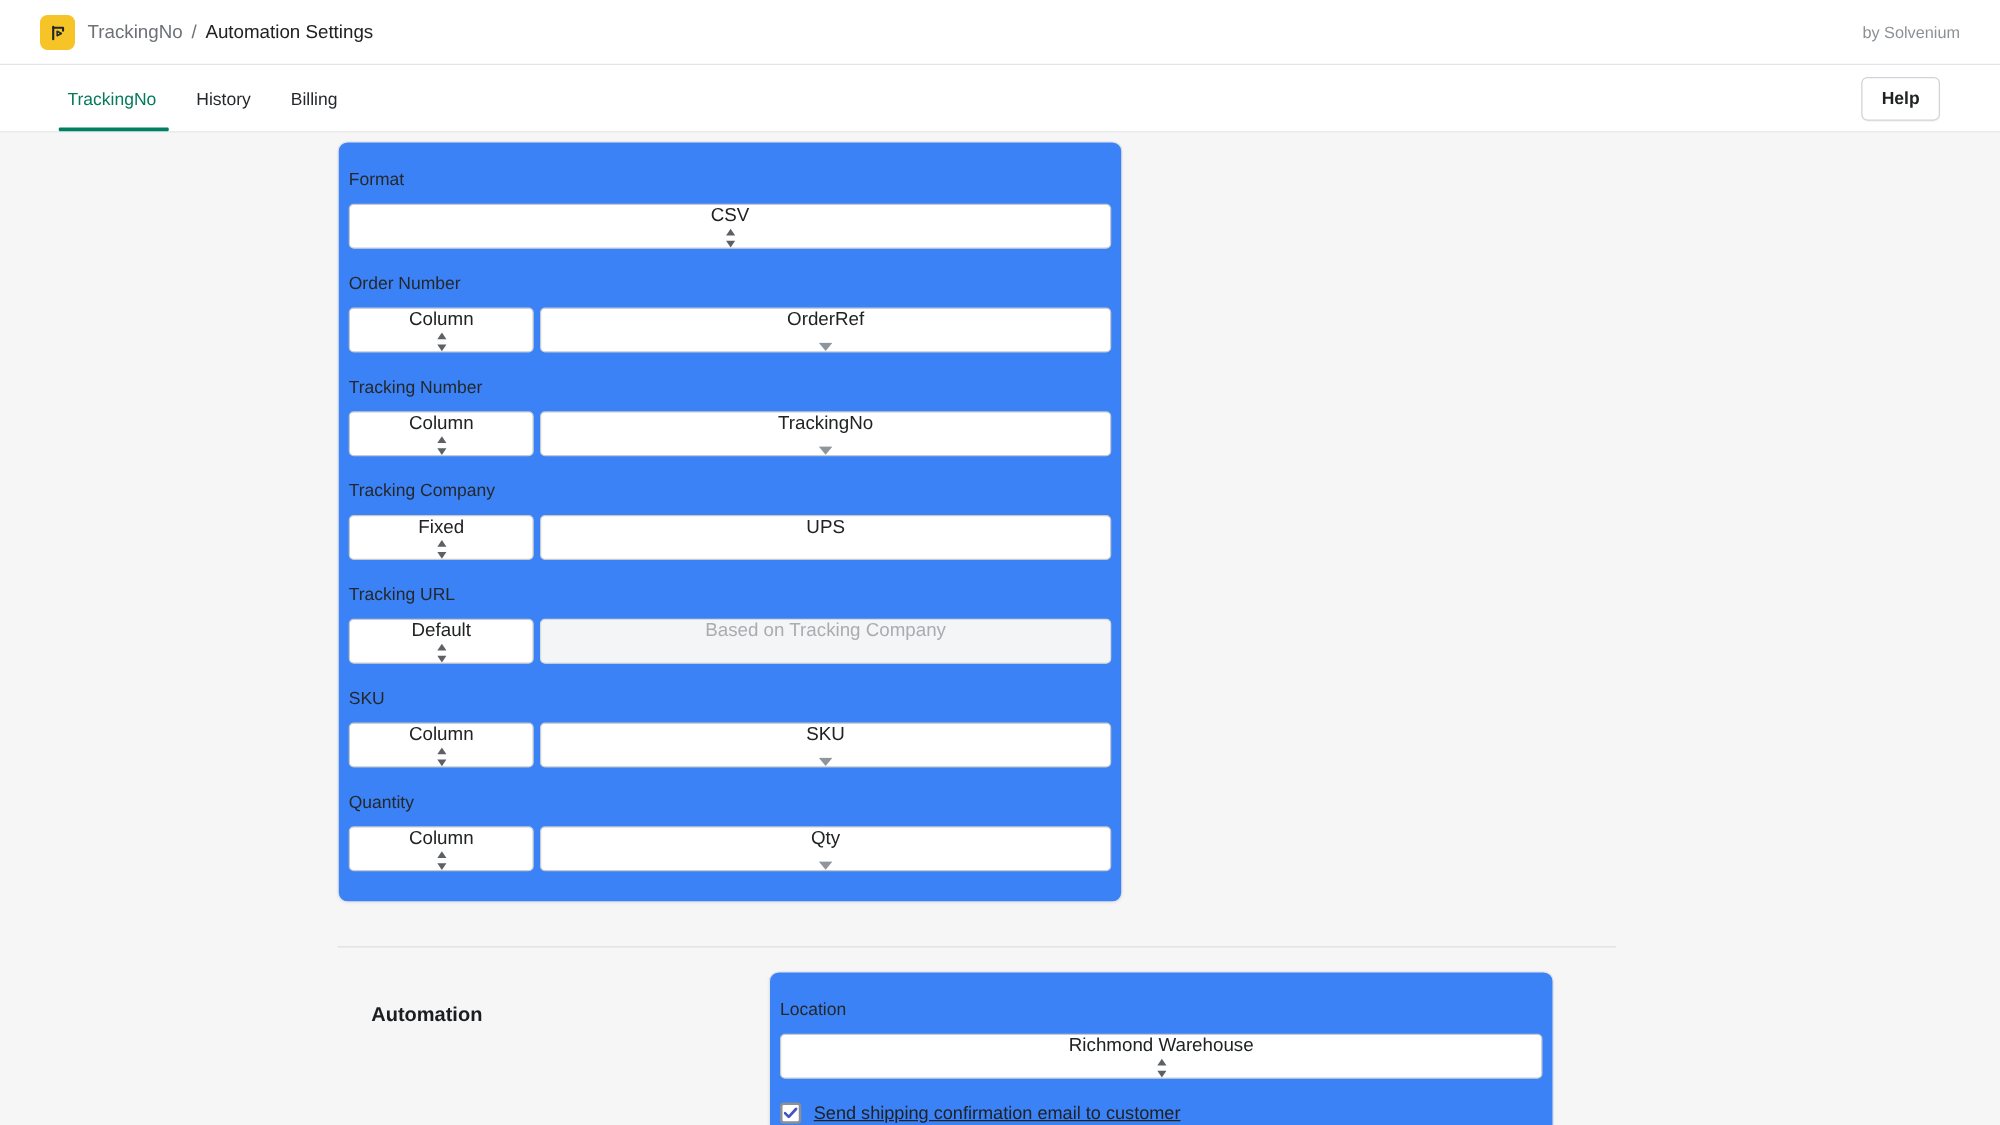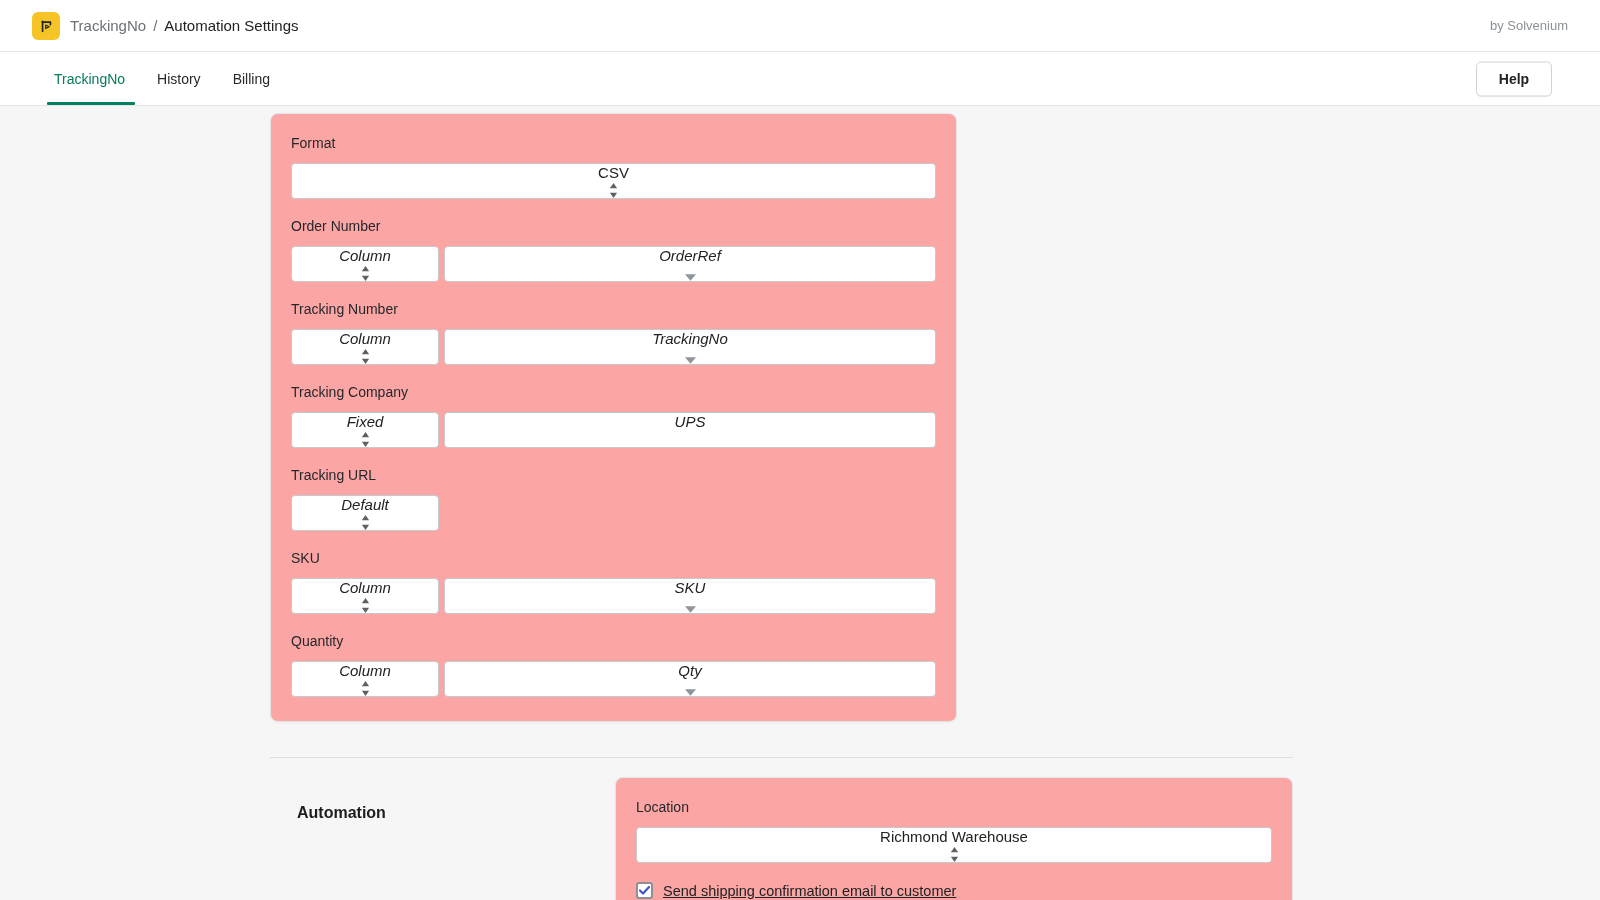--- a/index.html
+++ b/index.html
@@ -33,46 +33,46 @@
     display: flex; align-items: center; padding: 0 4px; margin-right: 24px;
     font-size: 14px; color: #26292c; position: relative; cursor: pointer;
   }
   .tab.active { color: #077a5c; }
   .tab.active::after {
     content: ""; position: absolute; left: -3px; right: -6px; bottom: 0;
     height: 3px; background: #008060; border-radius: 1px;
   }
   .help-btn {
     position: absolute; right: 48px; top: 50%; transform: translateY(-50%);
-    width: 76px; height: 35px; background: #fff; border: 1px solid #cfd3d7;
+    width: 63px; height: 35px; background: #fff; border: 1px solid #cfd3d7;
     border-radius: 5px; font-size: 14px; font-weight: 600; color: #202223;
     display: flex; align-items: center; justify-content: center; cursor: pointer;
     box-shadow: 0 1px 0 rgba(0,0,0,0.04);
     font-family: "Liberation Sans", "DejaVu Sans", sans-serif;
   }
 
   
   .main { padding-top: 7px; }
   .container { margin-left: 270px; width: 1023px; }
   .section-row { display: flex; align-items: flex-start; }
   .section-label {
     width: 345px; flex: none; padding: 27px 0 0 27px;
     font-size: 16px; font-weight: 700; color: #1b1d1f;
   }
   .card {
-    width: 687px; background: #fca5a5; border: 1px solid #e3e5e7; border-radius: 8px;
-    box-shadow: 0 1px 2px rgba(0,0,0,0.04); padding: 21px 20px 24px;
+    width: 628px; background: #3b82f6; border: 1px solid #e3e5e7; border-radius: 8px;
+    box-shadow: 0 1px 2px rgba(0,0,0,0.04); padding: 21px 8px 24px;
   }
   .divider { height: 1px; background: #dcdee0; margin: 35px 0 19px; }
 
   
   .fg { margin-bottom: 19px; }
   .fg:last-child { margin-bottom: 0; }
   .fg-label { font-size: 14px; color: #25282b; margin-bottom: 12px; }
-  .pair { display: flex; gap: 5px; font-style: italic; }
+  .pair { display: flex; gap: 5px; }
 
   .ctl {
     height: 36px; border: 1px solid #c6cacd; border-radius: 4px; background: #fff;
     display: flex; align-items: center; justify-content: space-between;
     padding: 0 12px; font-size: 15px; color: #202223; cursor: pointer; flex-direction: column;
   }
   .ctl-full { width: 100%; }
   .ctl-small { width: 148px; flex: none; }
   .ctl-grow { flex: 1; padding: 0 14px; }
   .ctl-input { cursor: text; }
@@ -206,20 +206,23 @@
           <div class="pair">
             <div class="ctl ctl-small">
               <span>Default</span>
               <span class="stepper-icon">
                 <svg width="9" height="15" viewBox="0 0 8 14">
                     <path d="M4 0 L7.4 5 H0.6 Z" fill="#5d6165"></path>
                     <path d="M4 14 L0.6 9 H7.4 Z" fill="#5d6165"></path>
                   </svg>
               </span>
             </div>
+            <div class="ctl ctl-grow ctl-disabled">
+              <span>Based on Tracking Company</span>
+            </div>
           </div>
         </div>
 
         <div class="fg">
           <div class="fg-label">SKU</div>
           <div class="pair">
             <div class="ctl ctl-small">
               <span>Column</span>
               <span class="stepper-icon">
                 <svg width="9" height="15" viewBox="0 0 8 14">

